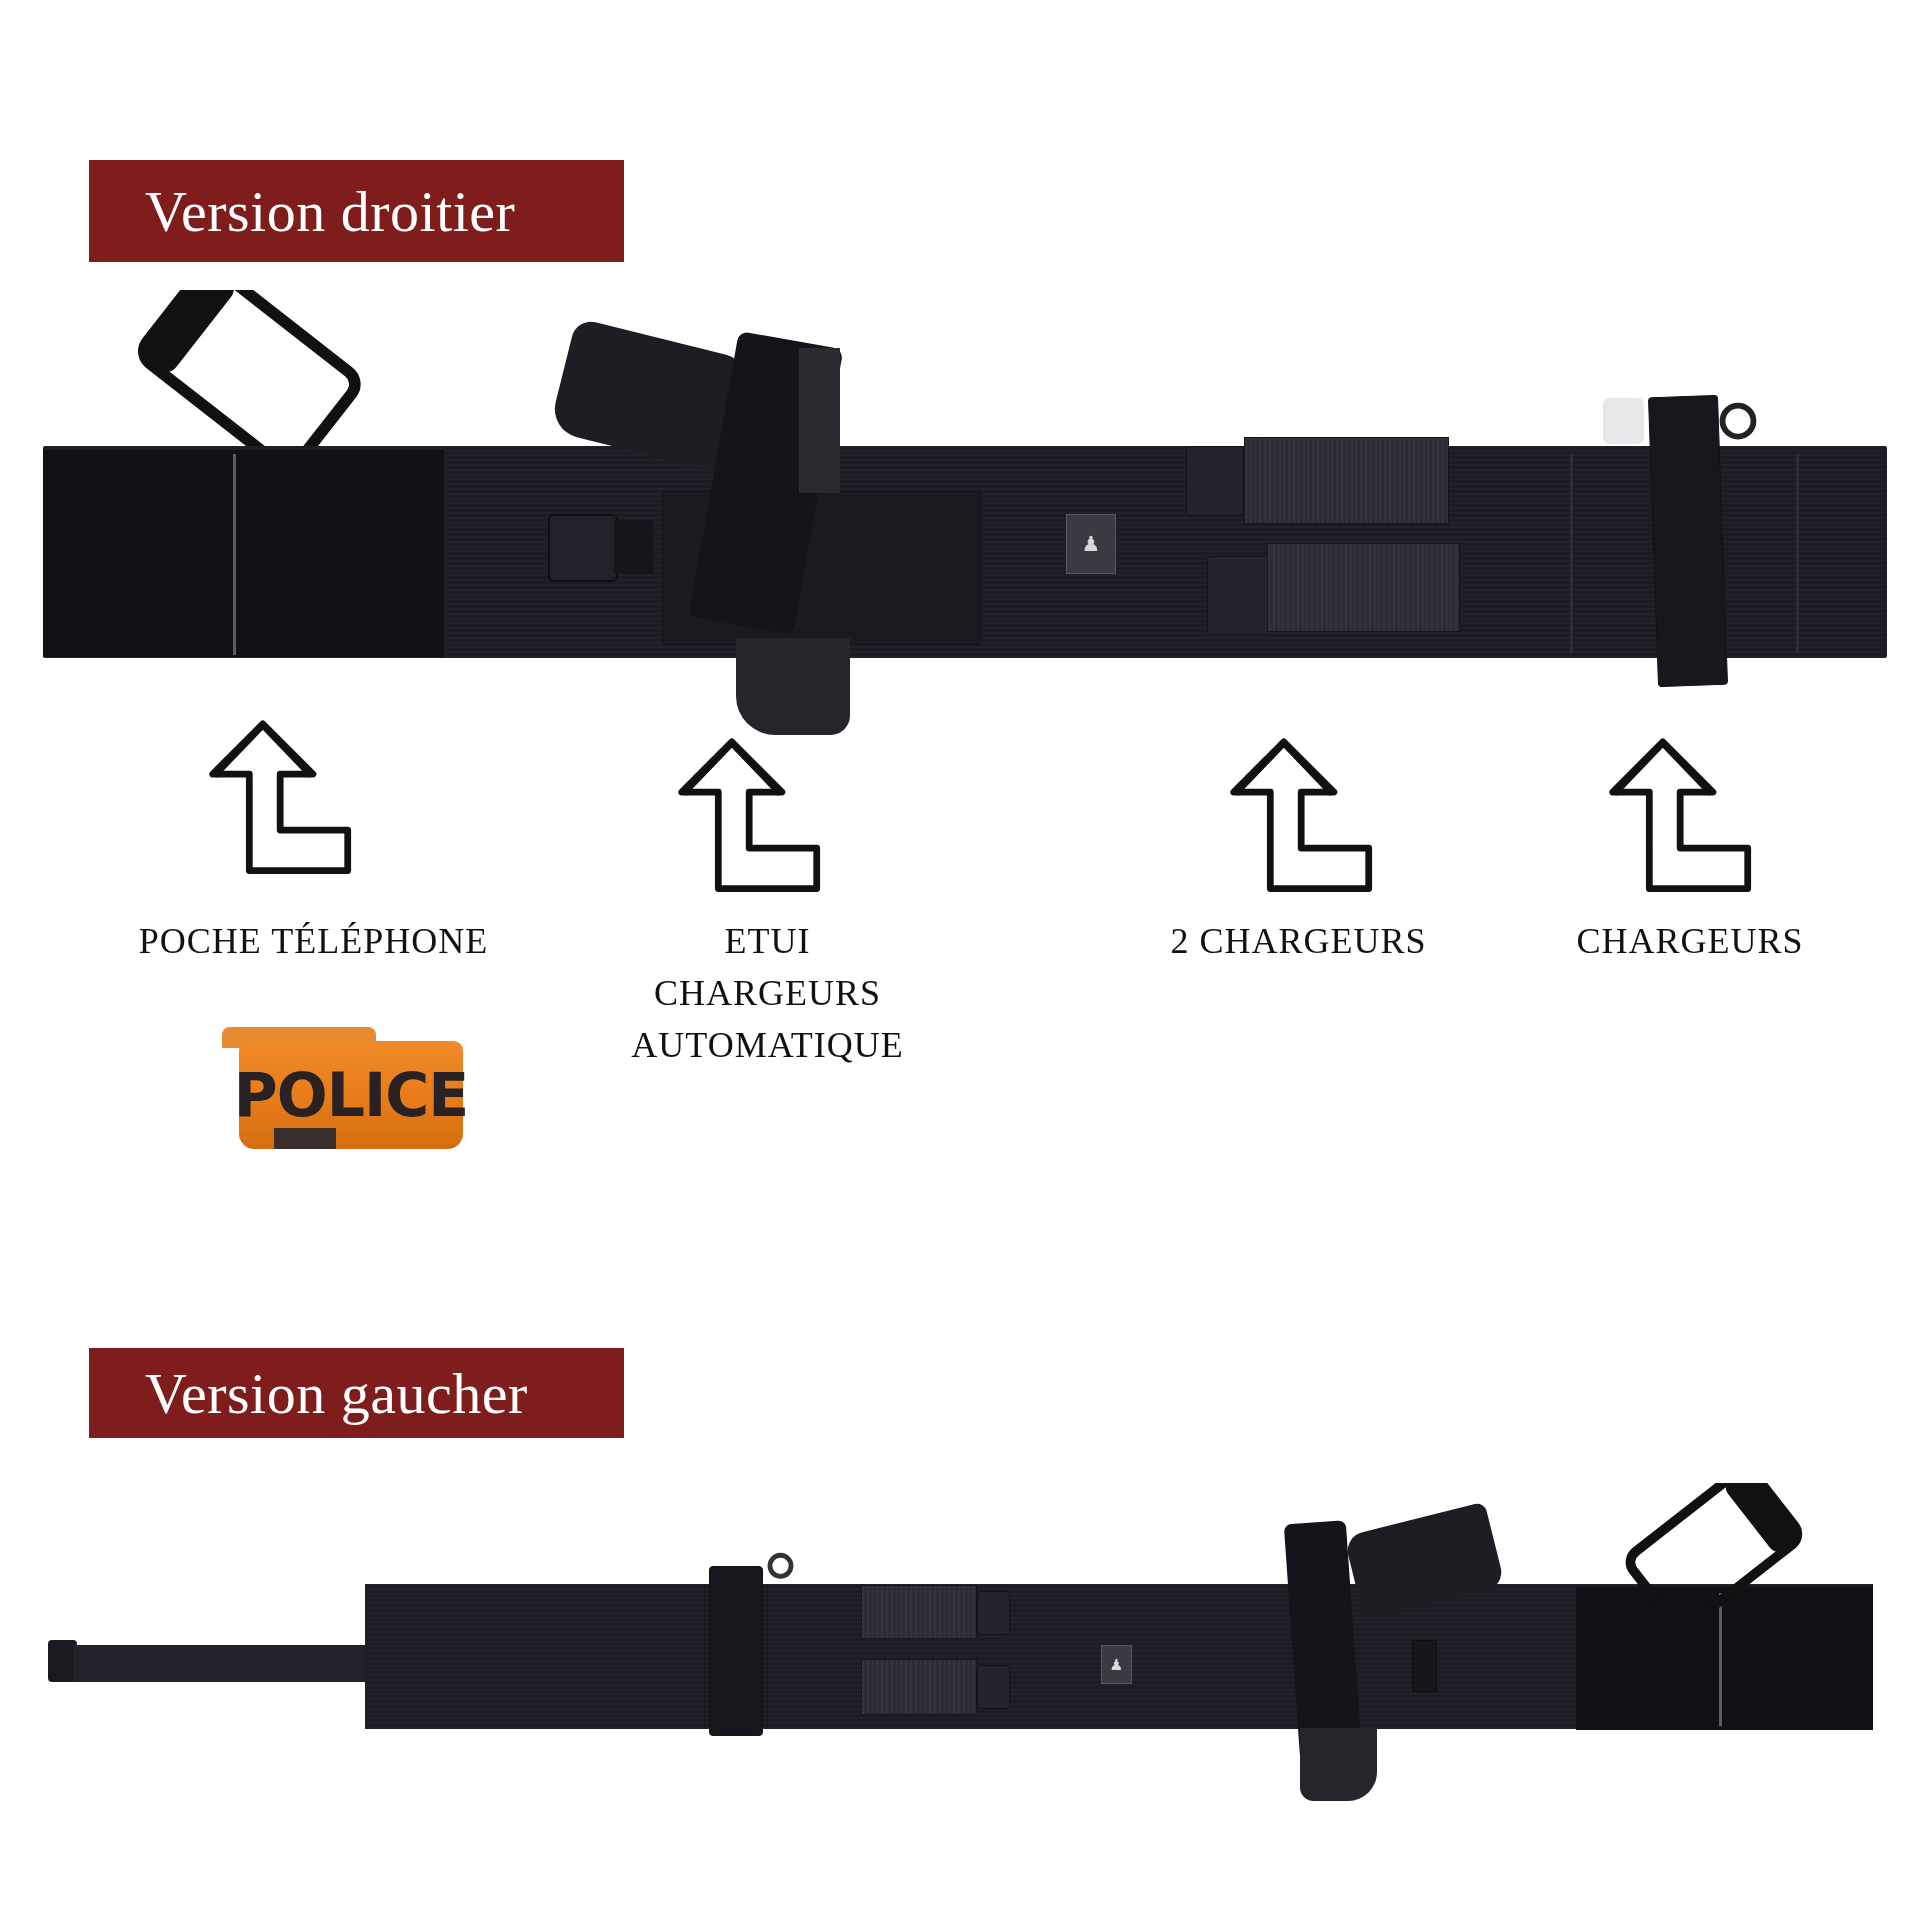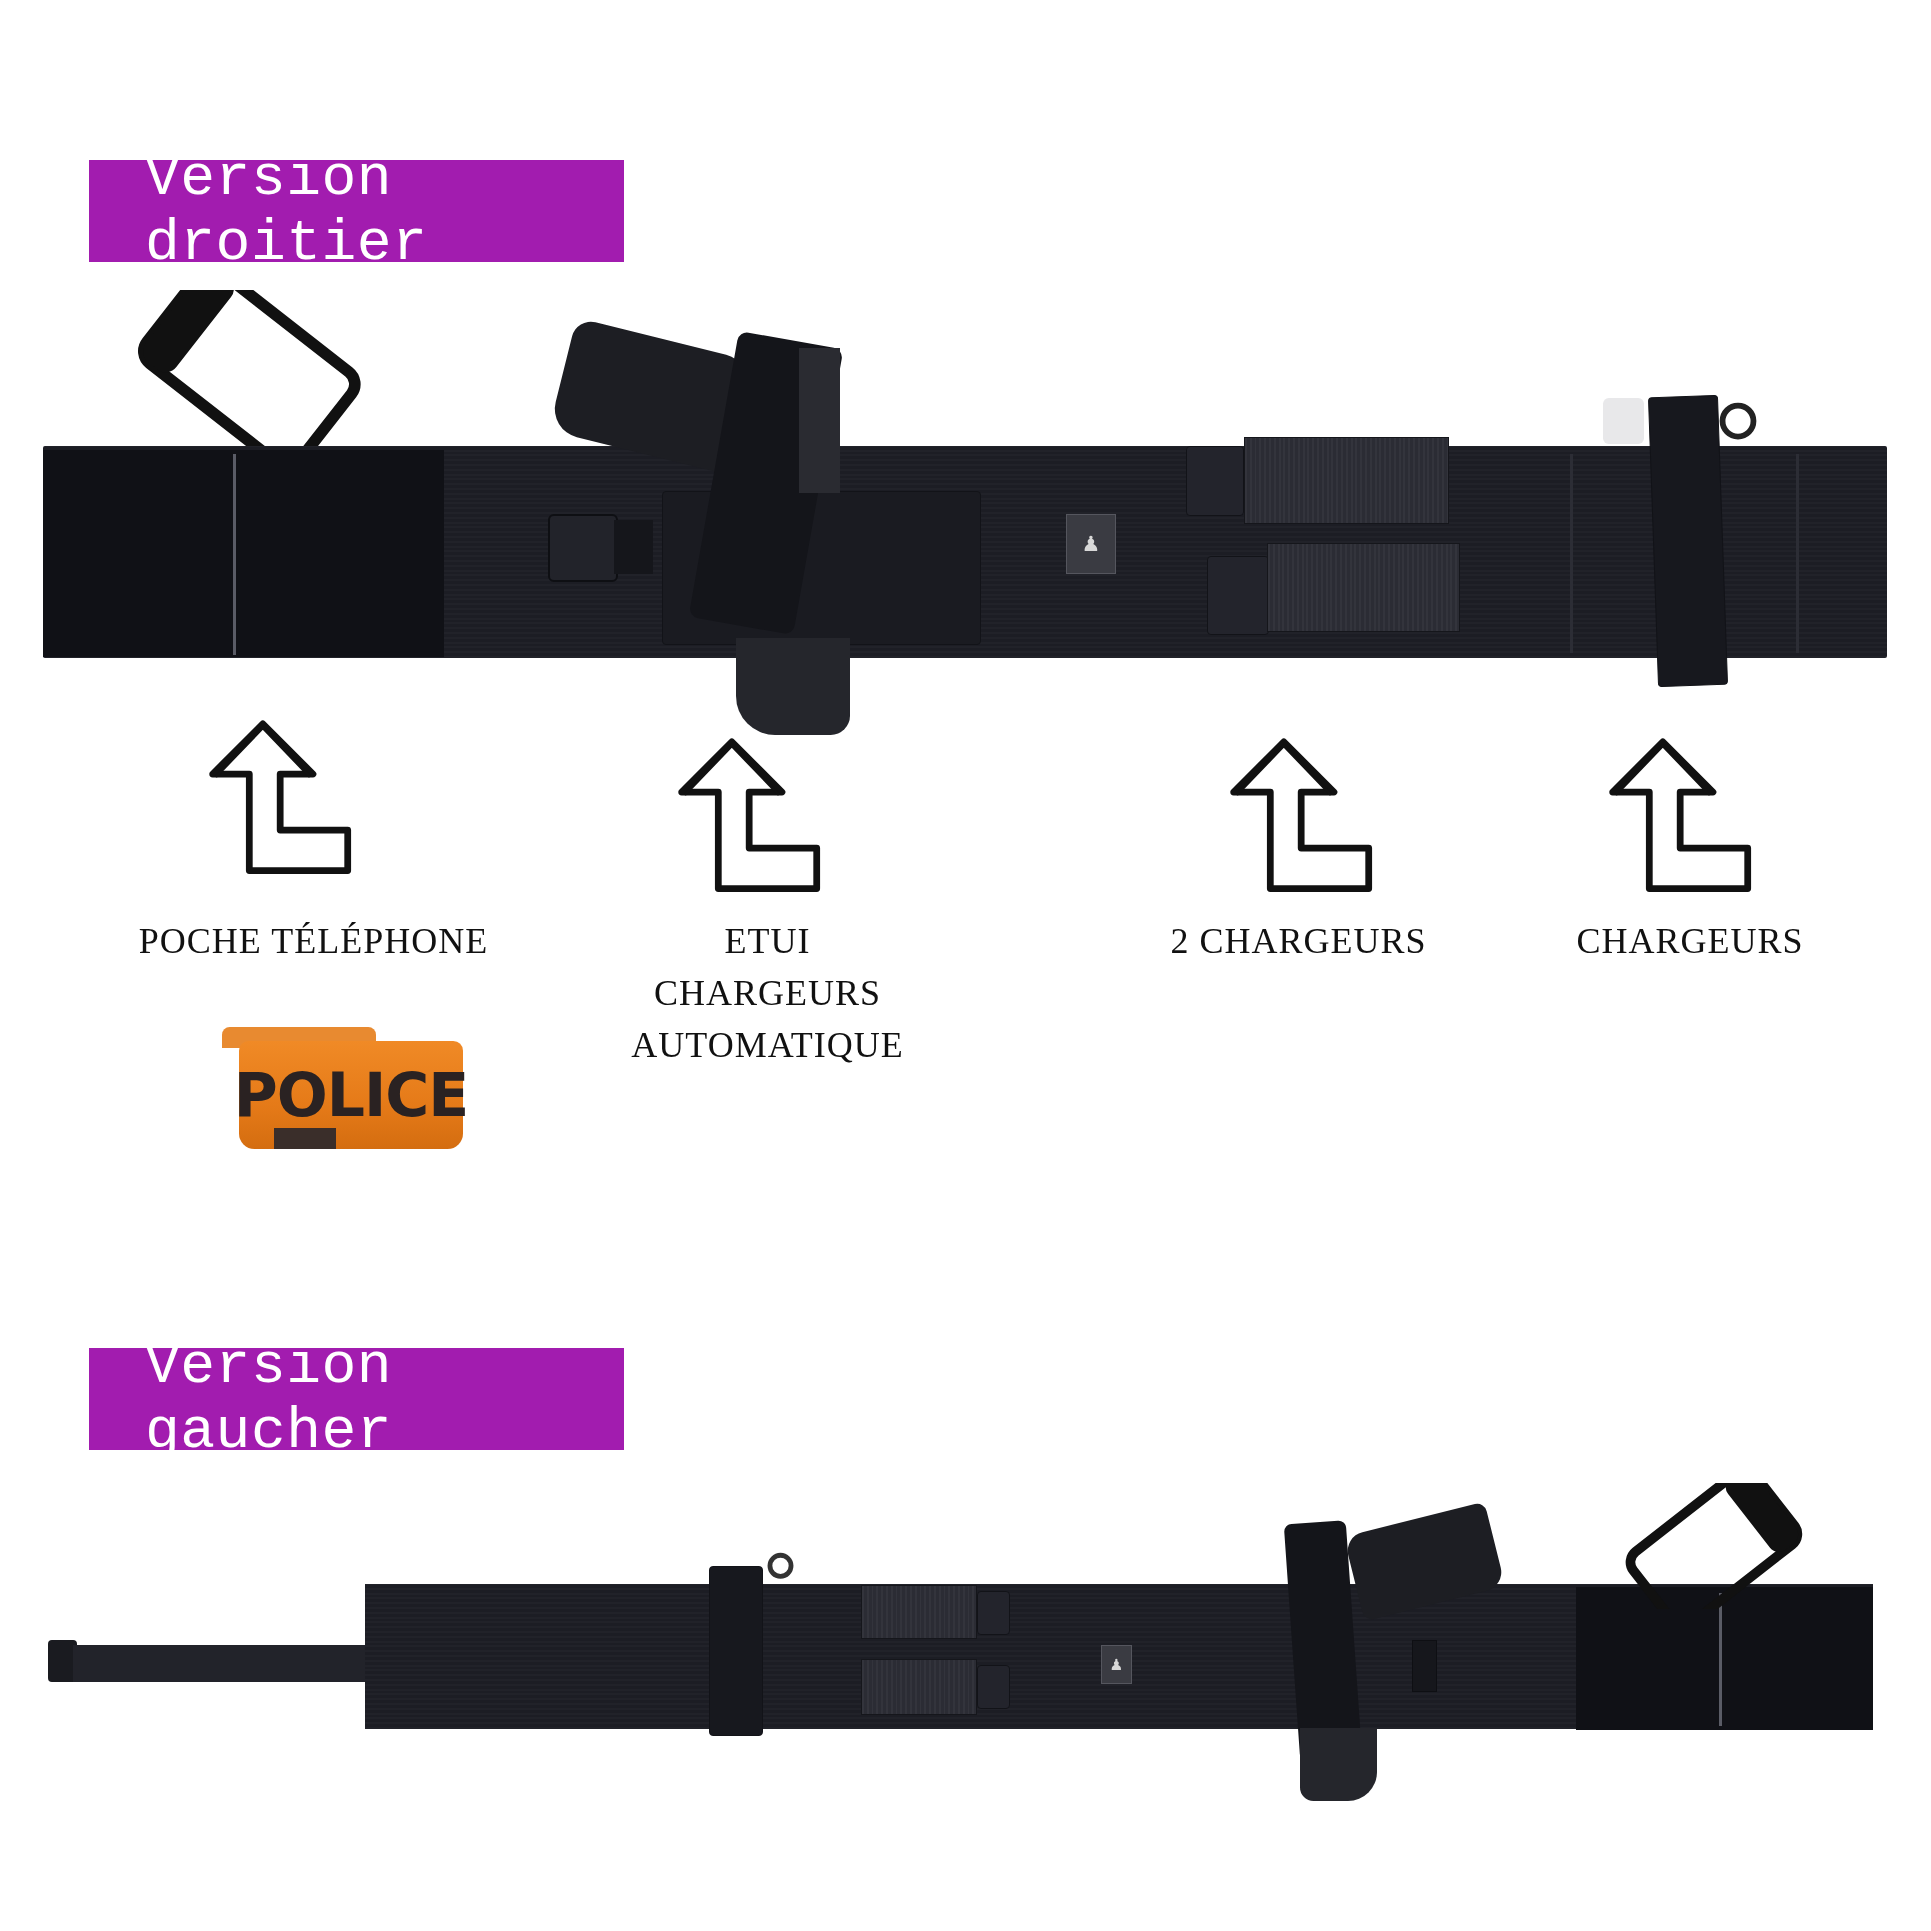--- a/index.html
+++ b/index.html
@@ -1,18 +1,18 @@
 <!DOCTYPE html>
 <html><head>
 <meta charset="utf-8">
 <style>
   html, body { margin:0; padding:0; background:#ffffff; }
   body { width:1931px; height:1931px; position:relative; overflow:hidden; font-family:"DejaVu Sans", sans-serif; }
   .abs { position:absolute; }
-  .title-box { background:#a21caf; color:#fff; display:flex; align-items:center; padding-left:56px; box-sizing:border-box; font-family:Liberation Mono, monospace; font-size:58px; letter-spacing:0.5px; }
+  .title-box { background:#7f1d1d; color:#fff; display:flex; align-items:center; padding-left:56px; box-sizing:border-box; font-family:Liberation Serif, serif; font-size:58px; letter-spacing:0.5px; }
   .belt { background:#1c1d24; }
   .belt-tex { background-image: repeating-linear-gradient(0deg, rgba(255,255,255,0.025) 0 1.9px, rgba(0,0,0,0) 1.9px 4.8px); }
   .velcro { background:#101116; }
   .seam { background:#5a5c66; width:2.9px; }
   .label { font-family:Liberation Serif, serif; color:#111; font-size:36px; text-align:center; line-height:52px; letter-spacing:1px; }
   .pouch { background:#23242c; border:1.9px solid #121318; box-sizing:border-box; border-radius:3.9px; }
   .pouch-flap { background:#2b2c34; background-image: repeating-linear-gradient(90deg, rgba(255,255,255,0.04) 0 1.9px, rgba(0,0,0,0) 1.9px 4.8px); border:1.9px solid #15161b; box-sizing:border-box; }
   .gun { background:#1a1b20; }
   .armband { background:linear-gradient(180deg,#f08a26 0%, #e57a18 60%, #d46d10 100%); border-radius:9.7px 9.7px 15.4px 15.4px; display:flex; align-items:center; justify-content:center; color:#2a2222; font-family:"DejaVu Sans", sans-serif; font-weight:bold; font-size:60px; letter-spacing:-1px;margin-left:48px; }
   .logo-patch { background:#3a3b42; border:1.9px solid #55565e; box-sizing:border-box; display:flex; align-items:center; justify-content:center; color:#d8d8d8; font-size:21px; }
@@ -102,21 +102,21 @@
 <div class="abs label" style="left:1545px; top:915px; width:290px;">
   <div>CHARGEURS</div>
 </div>
 
 <div class="abs" style="left:222px; top:1027px; width:154px; height:21px; background:#e88a30; border-radius:7.7px 7.7px 0 0;"></div>
 <div class="abs armband" style="left:191px; top:1041px; width:224px; height:108px;">
   <span>POLICE</span>
 </div>
 <div class="abs" style="left:274px; top:1128px; width:62px; height:21px; background:#3a2e2a;"></div>
 
-<div class="abs title-box" style="left:89px; top:1348px; width:535px; height:102px;align-items:center;">
+<div class="abs title-box" style="left:89px; top:1348px; width:535px; height:90px;align-items:center;">
   <span>Version gaucher</span>
 </div>
 
 <div class="abs" style="left:0; top:1487px; width:1931px; height:328px;">
 
   <div class="abs" style="left:48px; top:153px; width:29px; height:42px; background:#1a1b20; border-radius:3.9px;"></div>
   <div class="abs" style="left:73px; top:158px; width:294px; height:37px; background:#22232a;"></div>
 
   <div class="abs belt belt-tex" style="left:365px; top:97px; width:1508px; height:145px;"></div>
 

